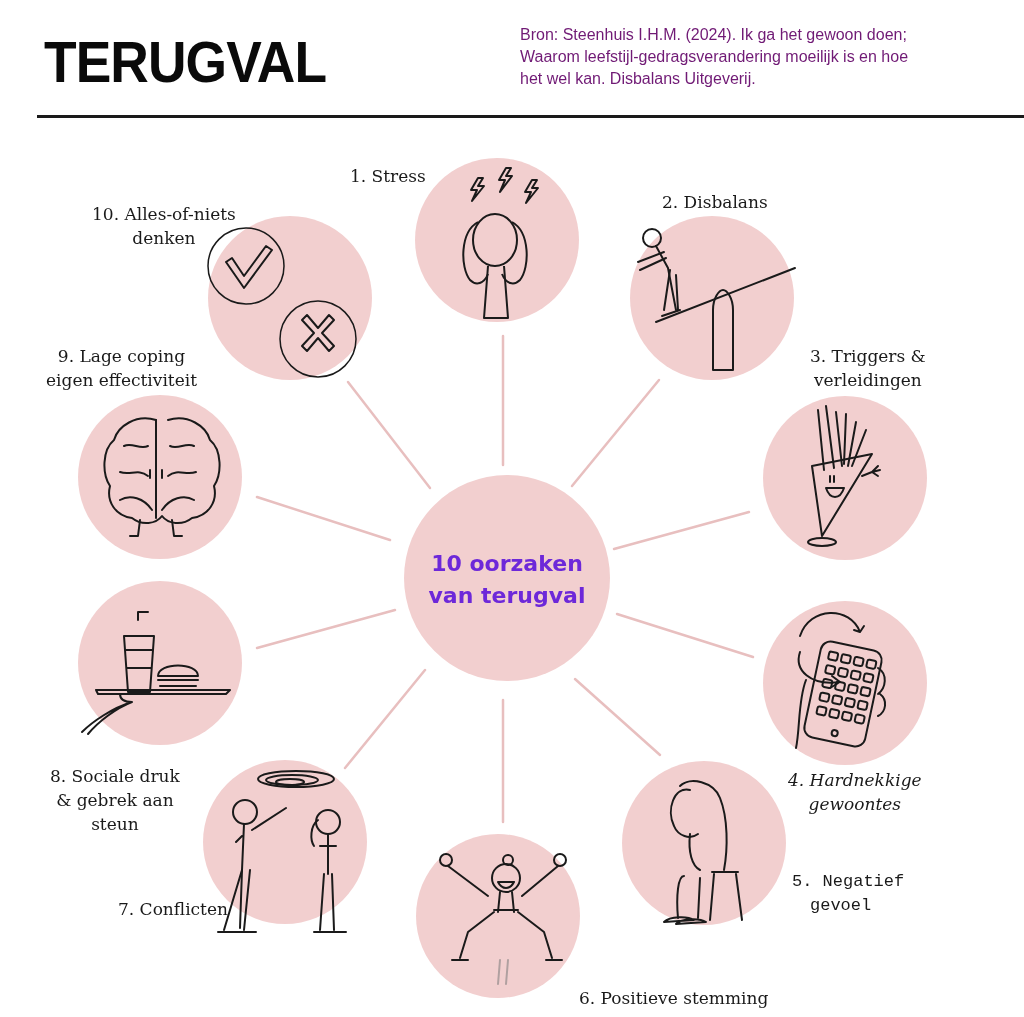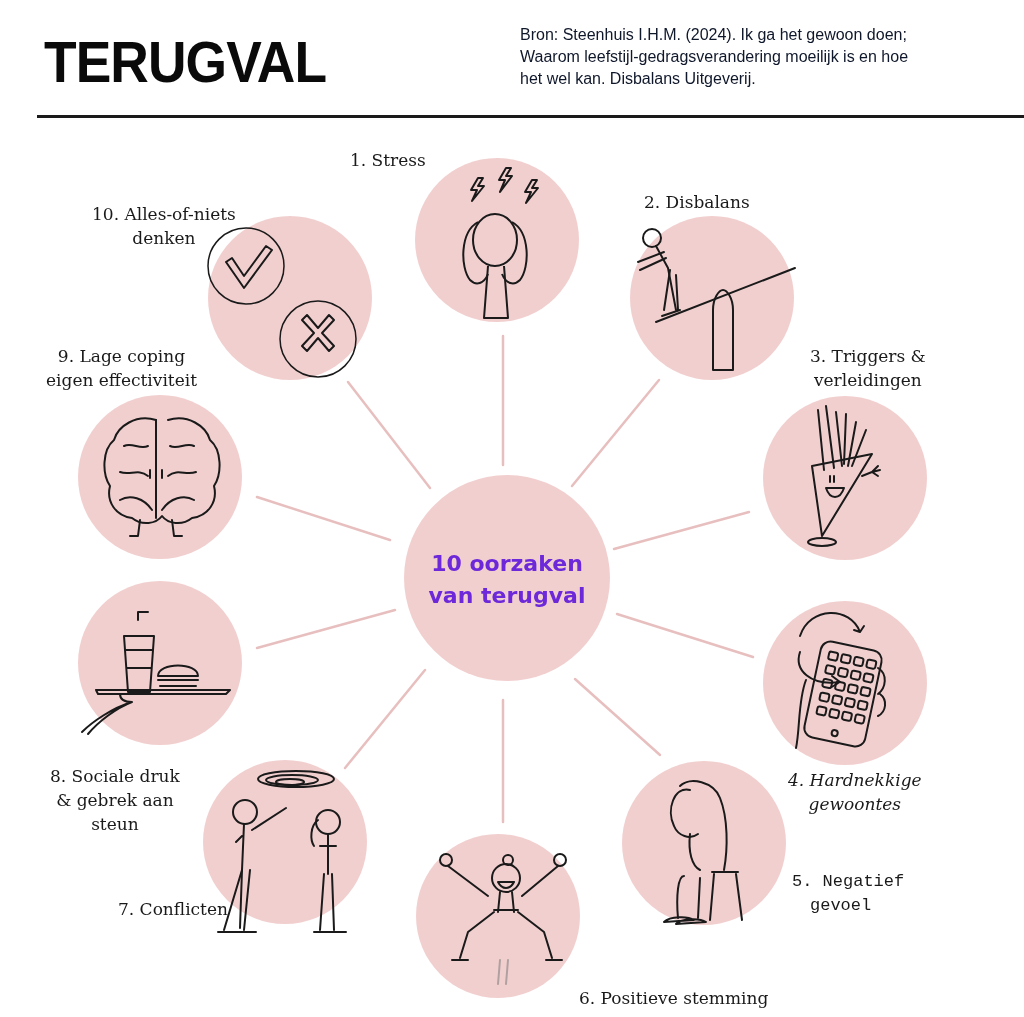--- a/index.html
+++ b/index.html
@@ -5,21 +5,21 @@
     html, body { margin: 0; padding: 0; background: #ffffff; }
     body { width: 1024px; height: 1017px; position: relative; overflow: hidden; font-family: "Liberation Serif", serif; color: #1a1a1a; }
     .title {
       position: absolute; left: 44px; top: 28px;
       font-family: "Liberation Sans", sans-serif; font-weight: 700;
       font-size: 58px; letter-spacing: -1px; color: #0a0a0a;
       transform: scaleX(0.92); transform-origin: left top;
     }
     .source {
       position: absolute; left: 520px; top: 24px; width: 480px;
-      font-family: "Liberation Sans", sans-serif; font-size: 16px; line-height: 22px; color: #0f172a;
+      font-family: "Liberation Sans", sans-serif; font-size: 16px; line-height: 22px; color: #701a75;
     }
     .source span { display: block; }
     .rule { position: absolute; left: 37px; top: 115px; width: 987px; height: 3px; background: #1a1a1a; }
     svg.diagram { position: absolute; left: 0; top: 0; }
     .label {
       position: absolute; font-family: "DejaVu Serif", serif; font-size: 17px; line-height: 24px;
       color: #1a1a1a; text-align: center; white-space: nowrap;
     }
     .center-label {
       position: absolute; left: 405px; top: 548px; width: 204px; text-align: center;
@@ -206,24 +206,24 @@
       <path d="M302 320 l5 -5 l11 13 l11 -13 l5 5 l-12 13 l12 13 l-5 5 l-11 -13 l-11 13 l-5 -5 l12 -13 z"></path>
     </g>
   </g>
 </svg>
 
 <div class="center-label">
   <span>10 oorzaken</span>
   <span>van terugval</span>
 </div>
 
-<div class="label" style="left:350px; top:148px;">
+<div class="label" style="left:350px; top:164px;">
   <span>1. Stress</span>
 </div>
-<div class="label" style="left:644px; top:190px;">
+<div class="label" style="left:662px; top:190px;">
   <span>2. Disbalans</span>
 </div>
 <div class="label" style="left:810px; top:344px;">
   <div>3. Triggers &amp;</div>
   <div>verleidingen</div>
 </div>
 <div class="label" style="left:788px; top:768px;font-style:italic;">
   <div>4. Hardnekkige</div>
   <div>gewoontes</div>
 </div>

